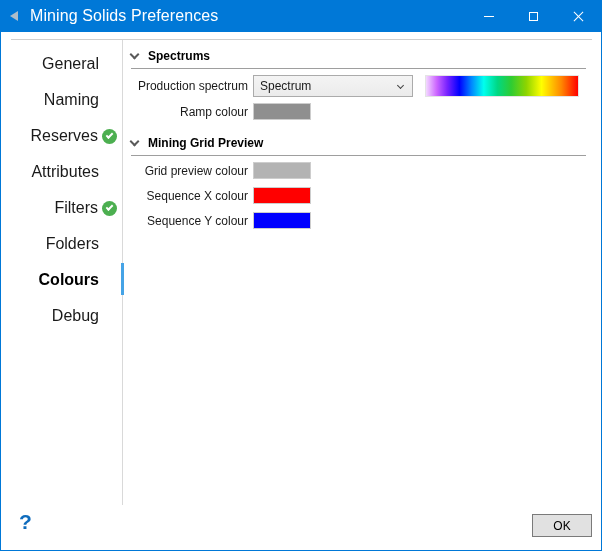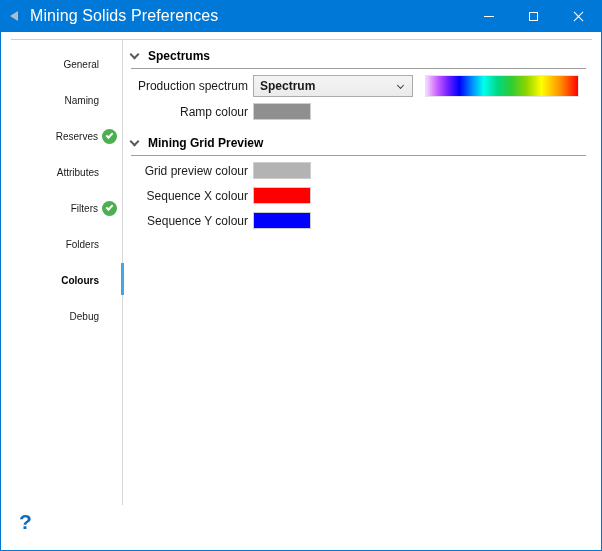--- a/index.html
+++ b/index.html
@@ -30,21 +30,21 @@
   .close-glyph i.b { transform:rotate(-45deg); }
 
   .top-rule { position:absolute; left:10px; right:9px; top:39px; height:1px; background:#cfcfcf; }
 
   
   .body { position:absolute; top:40px; left:0; right:0; bottom:45px; display:flex; }
 
   .sidebar { width:122px; flex-shrink:0; border-right:1px solid #d9d9d9; padding-top:6px; }
   .side-item {
     position:relative; height:36px; display:flex; align-items:center; justify-content:flex-end;
-    padding-right:5px; font-size:10px; color:#1a1a1a; cursor:pointer;
+    padding-right:5px; font-size:16px; color:#1a1a1a; cursor:pointer;
   }
   .side-item.no-icon { padding-right:23px; }
   .side-item.selected { font-weight:bold; color:#000; }
   .check-circle {
     width:15px; height:15px; border-radius:50%; margin-left:4px; flex-shrink:0;
     display:flex; align-items:center; justify-content:center; background:#4caf50;
   }
   .check-glyph { width:7px; height:4px; border-left:2px solid #fff; border-bottom:2px solid #fff;
     transform:rotate(-45deg); margin-top:-2px; }
   .accent-bar { position:absolute; right:-2px; top:1px; bottom:3px; width:3px; background:#45a3e6; }
@@ -57,21 +57,21 @@
   .sec-rule { height:1px; background:#9e9e9e; margin-top:5px; margin-right:5px; }
   section + section { margin-top:16px; }
 
   .rows { margin-top:6px; }
   .row { display:flex; align-items:center; margin-bottom:6px; }
   .row.small { margin-bottom:8px; }
   .row-label { width:117px; flex-shrink:0; text-align:right; font-size:12px; color:#1a1a1a; margin-right:5px; }
 
   .dropdown {
     width:160px; height:22px; border:1px solid #ababab; background:linear-gradient(#f4f4f4,#ebebeb);
-    display:flex; align-items:center; padding:0 9px 0 6px; cursor:pointer;font-weight:bold;
+    display:flex; align-items:center; padding:0 9px 0 6px; cursor:pointer;
   }
   .dd-value { flex:1; font-size:12px; color:#1a1a1a; }
   .dd-chev { width:5px; height:5px; border-left:1px solid #444; border-bottom:1px solid #444;
     transform:rotate(-45deg); margin-top:-2px; }
 
   .spectrum-swatch { width:154px; height:22px; border:1px solid #e4e4e4; margin-left:12px; }
   .color-swatch { width:58px; height:17px; border:1px solid #cdcdcd; cursor:pointer; }
 
   
   .footer { position:absolute; left:0; right:0; bottom:0; height:45px; }
@@ -195,15 +195,16 @@
           </div>
 
         </div>
       </section>
 
     </main>
   </div>
 
   <div class="footer">
     <span class="help">?</span>
+    <button class="ok-button">OK</button>
   </div>
 
 </div>
 
 </body></html>

